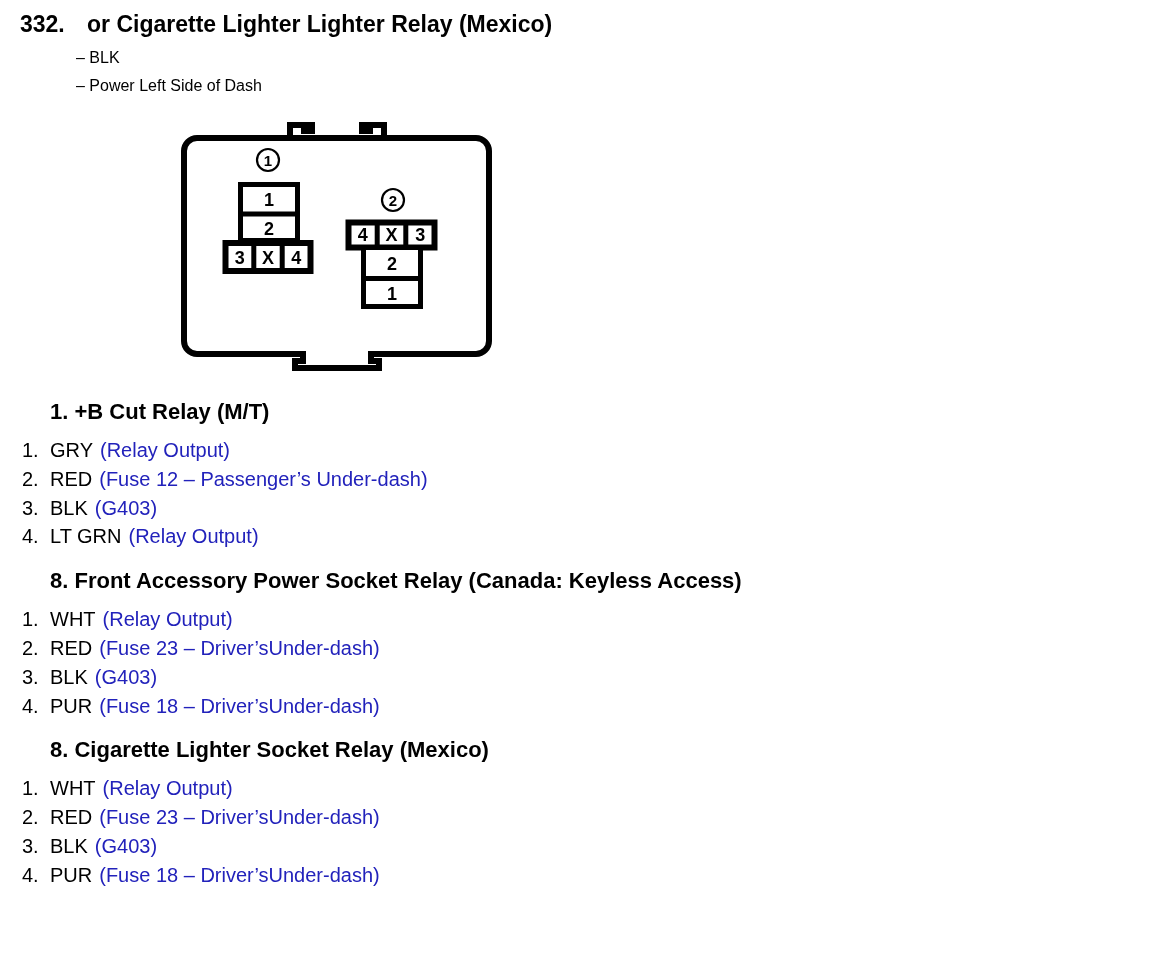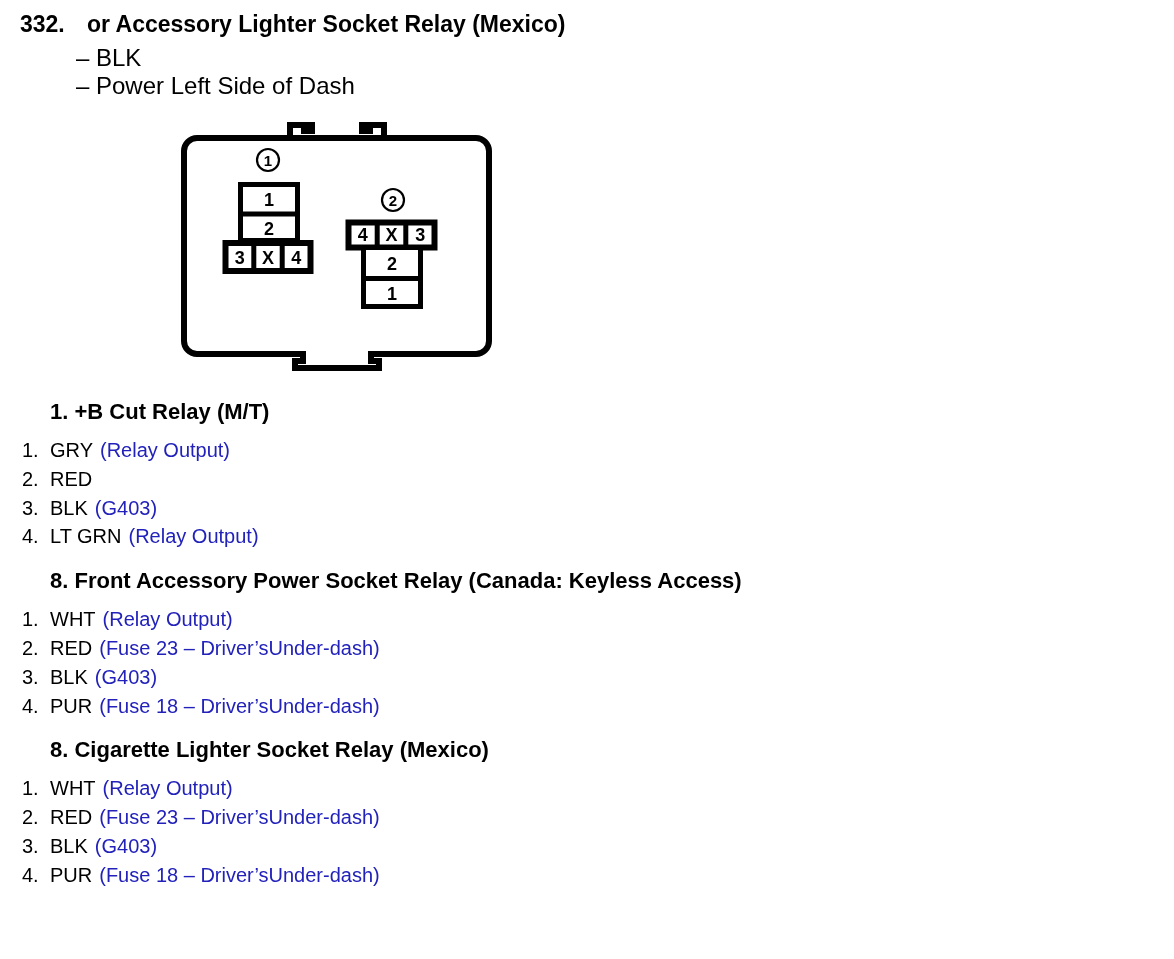--- a/index.html
+++ b/index.html
@@ -4,21 +4,21 @@
 <style>
   html,body{margin:0;padding:0}
   body{
     width:1174px;height:959px;background:#fff;overflow:hidden;
     font-family:"Liberation Sans","DejaVu Sans",sans-serif;color:#000;
     --link:#2222bb;
   }
   .title{display:flex;margin:9px 0 0 20px;font-weight:bold;font-size:23px;line-height:30px}
   .tnum{width:67px;flex:none}
   .ttext{max-width:1100px}
-  .bullets{margin:5px 7px 0 76px;font-size:24px;line-height:28px}
+  .bullets{margin:5px 7px 0 76px;font-size:16px;line-height:28px}
   .diagram-wrap{position:relative;height:272px;margin-top:10px}
   .diagram-wrap svg{position:absolute;left:160px;top:0}
   .ln{stroke:#000;fill:none}
   .cell{fill:#fff;stroke:#000}
   .cell-txt{font-family:"Liberation Sans","DejaVu Sans",sans-serif;font-size:18px;font-weight:bold;
             text-anchor:middle;dominant-baseline:central;fill:#000}
   .circ-txt{font-family:"Liberation Sans","DejaVu Sans",sans-serif;font-size:15px;font-weight:bold;
             text-anchor:middle;dominant-baseline:central;fill:#000}
   .sec-h{margin:17px 0 0 50px;font-size:22px;font-weight:bold;line-height:26px}
   .sec-h.first{}
@@ -27,21 +27,21 @@
   .pnum{margin-left:22px;width:28px;flex:none}
   .pwire{margin-right:7px}
   .pref{color:var(--link)}
 </style>
 </head>
 <body style="--link: #2222bb; background: rgb(255, 255, 255); color: rgb(0, 0, 0);">
 
 <div class="title">
   <span class="tnum">332.</span>
   <div class="ttext">
-    <div>or Accessory Lighter Socket Relay (Mexico)</div>
+    <div>or Cigarette Lighter Lighter Relay (Mexico)</div>
   </div>
 </div>
 
 <div class="bullets">
   <div>– BLK</div>
   <div>– Power Left Side of Dash</div>
 </div>
 
 <div class="diagram-wrap">
   <svg width="350" height="272" viewBox="160 168 350 272">
@@ -84,20 +84,21 @@
 <div class="sec-h first">1. +B Cut Relay (M/T)</div>
 <div class="pin-list">
   <div class="pin">
     <span class="pnum">1.</span>
     <span class="pwire">GRY</span>
     <span class="pref">(Relay Output)</span>
   </div>
   <div class="pin">
     <span class="pnum">2.</span>
     <span class="pwire">RED</span>
+    <span class="pref">(Fuse 12 – Passenger’s Under-dash)</span>
   </div>
   <div class="pin">
     <span class="pnum">3.</span>
     <span class="pwire">BLK</span>
     <span class="pref">(G403)</span>
   </div>
   <div class="pin">
     <span class="pnum">4.</span>
     <span class="pwire">LT GRN</span>
     <span class="pref">(Relay Output)</span>

